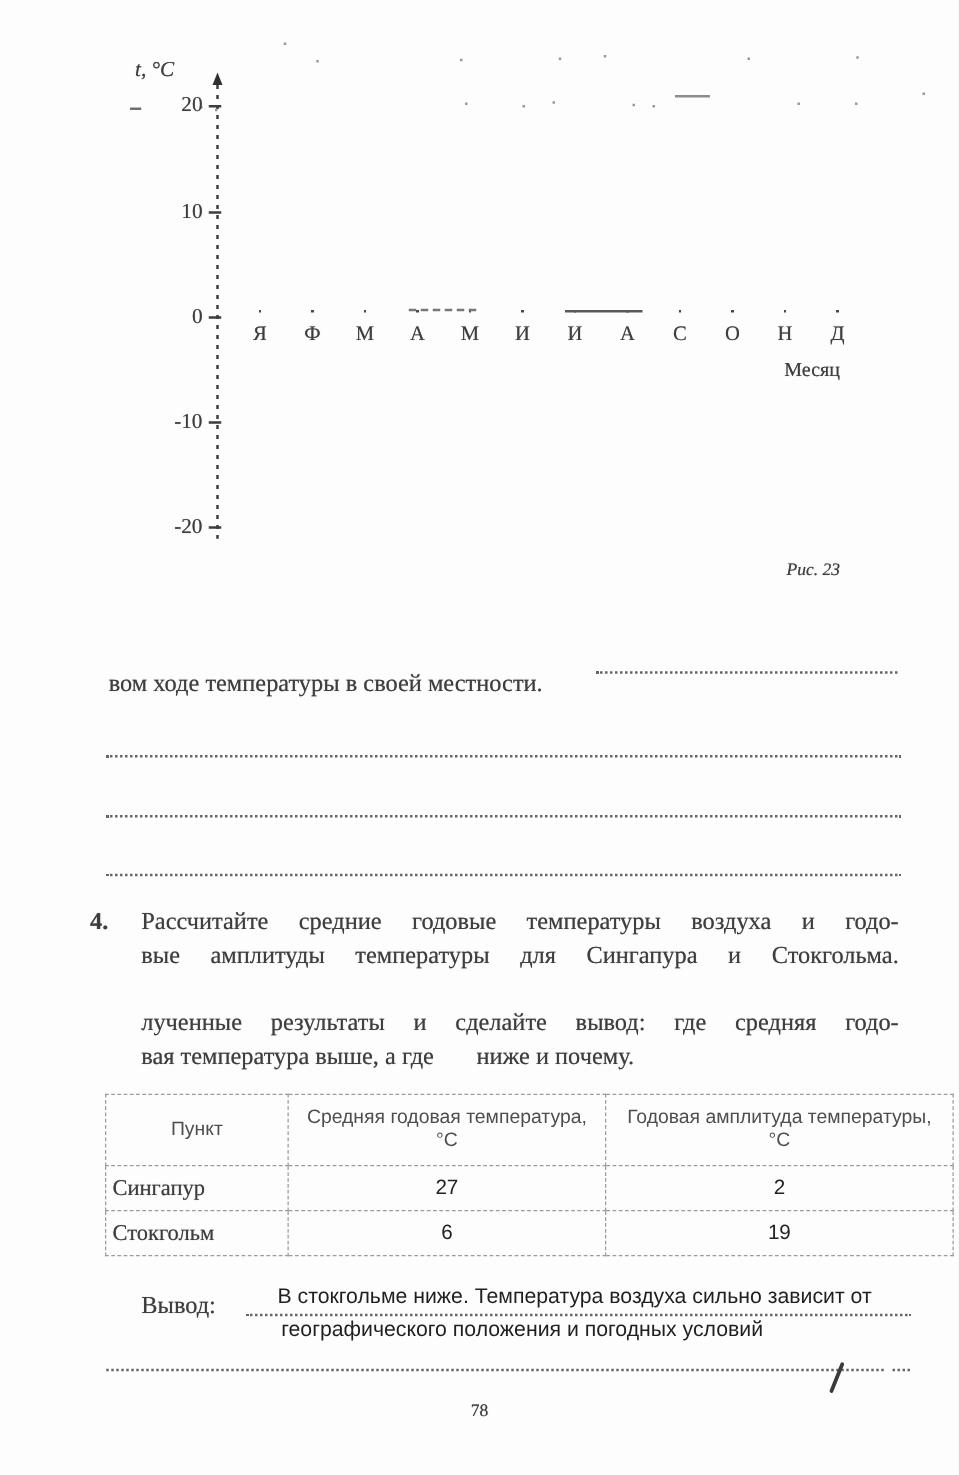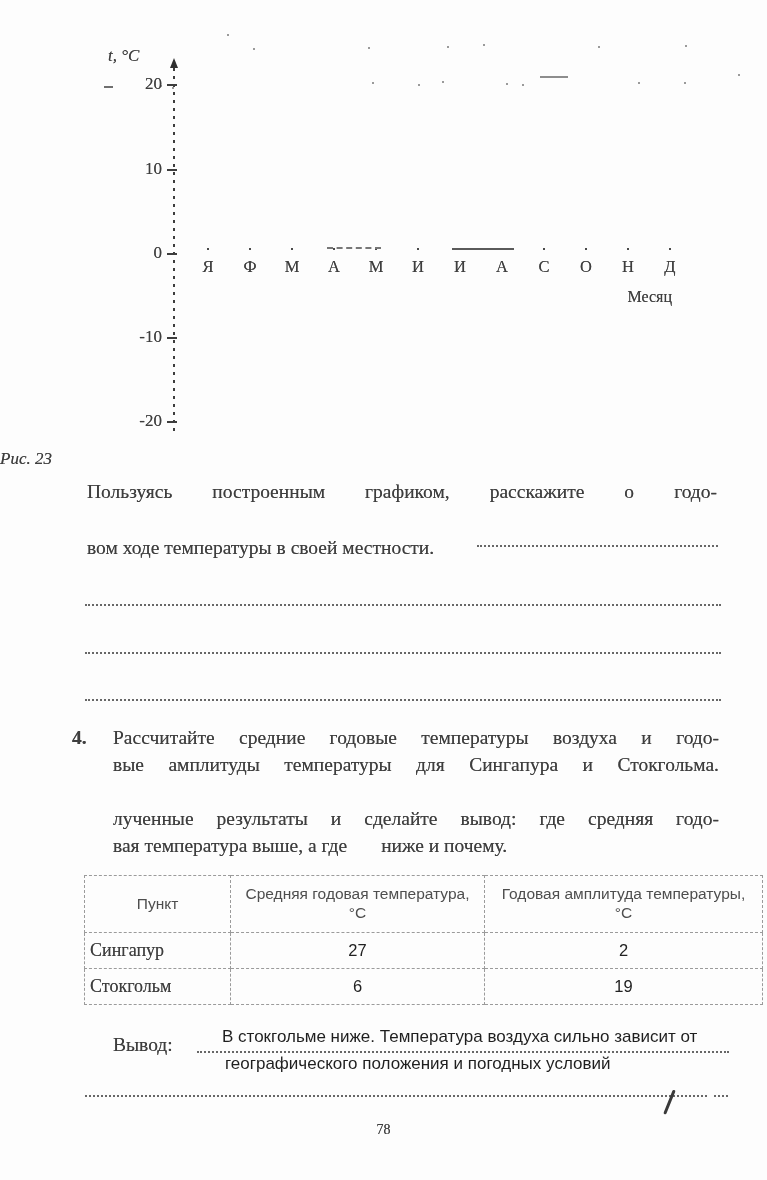--- a/index.html
+++ b/index.html
@@ -18,21 +18,21 @@
   .digital{
     font-family:"Liberation Sans","DejaVu Sans",sans-serif;
     color:#1f1f1f;
     margin-left:23px;
   }
   .jline{text-align:justify;text-align-last:justify;}
   .body-text{font-size:19.5px;line-height:21px;white-space:nowrap;}
   .jline.body-text{white-space:normal;}
   .dotline{height:3px;border-bottom:2px dotted #4d4d4d;opacity:.85;}
   .dotfill{flex:1;border-bottom:2px dotted #4d4d4d;margin:0 0 3px 8px;opacity:.85;}
-  .flexline{display:flex;align-items:center;gap:35px;}
+  .flexline{display:flex;align-items:flex-start;gap:35px;}
   
   .axis-v{width:2px;background:repeating-linear-gradient(to bottom,#3d3d3d 0 3px,transparent 3px 8px);}
   .tickdash{width:10px;height:2px;background:#3d3d3d;}
   .ylab{width:64px;text-align:right;font-size:17px;}
   .arrowhead{width:0;height:0;border-left:4px solid transparent;border-right:4px solid transparent;border-bottom:10px solid #2f2f2f;}
   .month{width:24px;text-align:center;font-size:16.5px;}
   .monthdots{height:2px;background:repeating-linear-gradient(to right,#4a4a4a 0 2px,transparent 2px 42px);}
   .artifact-dot{width:2px;height:2px;background:#9a9a9a;}
   
   table.wb{border-collapse:collapse;table-layout:fixed;width:678px;}
@@ -102,23 +102,22 @@
     <div class="abs print month" style="left:448px;top:257px">И</div>
     <div class="abs print month" style="left:490px;top:257px">А</div>
     <div class="abs print month" style="left:532px;top:257px">С</div>
     <div class="abs print month" style="left:574px;top:257px">О</div>
     <div class="abs print month" style="left:616px;top:257px">Н</div>
     <div class="abs print month" style="left:658px;top:257px">Д</div>
 
     <div class="abs print" style="left:592px;top:288px;width:80px;text-align:right;font-size:16px">Месяц</div>
   </div>
 
-  <div class="abs print" style="left:0;top:449px;width:672px;text-align:left;font-style:italic;font-size:17px">Рис. 23</div>
+  <div class="abs print" style="left:0;top:449px;width:672px;text-align:right;font-style:italic;font-size:14px">Рис. 23</div>
 
-  <div class="abs print body-text jline" style="left:87px;top:481px;width:630px">Пользуясь построенным графиком, расскажите о годо-</div>
   <div class="abs flexline" style="left:87px;top:537px;width:631px">
     <span class="print body-text">вом ходе температуры в своей местности.</span>
     <div class="dotfill"></div>
   </div>
   <div class="abs dotline" style="left:85px;top:601px;width:636px"></div>
   <div class="abs dotline" style="left:85px;top:649px;width:636px"></div>
   <div class="abs dotline" style="left:85px;top:696px;width:636px"></div>
 
   <div class="abs print body-text" style="left:72px;top:727px;font-weight:bold">4.</div>
   <div class="abs print body-text jline" style="left:113px;top:727px;width:606px">Рассчитайте средние годовые температуры воздуха и годо-</div>

